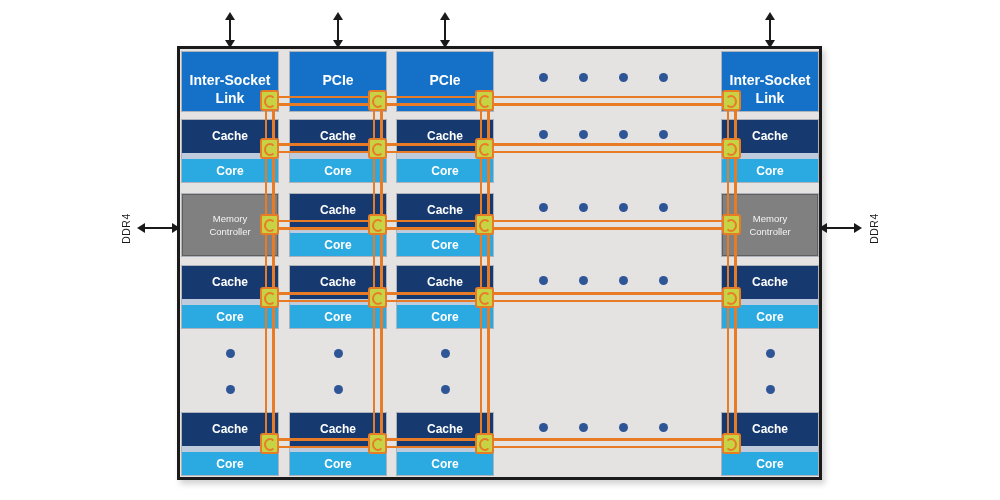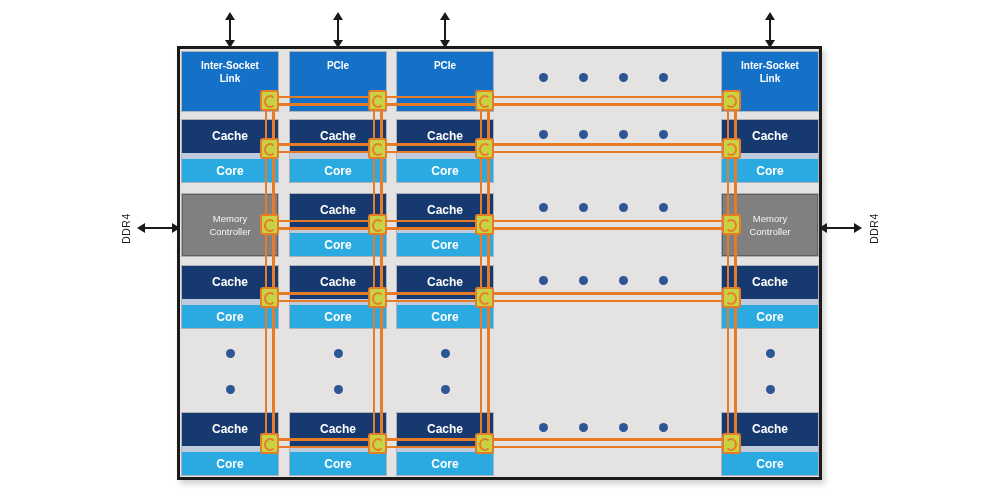--- a/index.html
+++ b/index.html
@@ -5,21 +5,21 @@
   html,body{margin:0;padding:0;background:#ffffff;}
   .stage{position:relative;width:1000px;height:500px;background:#ffffff;overflow:hidden;
          font-family:"Liberation Sans",sans-serif;}
   
   .die{position:absolute;left:177px;top:46px;width:639px;height:428px;background:#e4e3e1;
        border:3px solid #1a1a1a;box-shadow:3px 4px 6px rgba(0,0,0,0.18);}
   
   .tile{position:absolute;width:96px;box-shadow:0 0 0 1px rgba(10,30,70,0.25);}
   .io{height:59px;background:#1471c7;}
   .io .lbl{display:block;padding-top:8px;text-align:center;color:#ffffff;font-weight:bold;
-           font-size:10px;line-height:1.25;white-space:pre-line;}
+           font-size:14px;line-height:1.25;white-space:pre-line;margin-top:12px;}
   .cc{height:62px;display:flex;flex-direction:column;}
   .cc .cache{height:42px;background:#163a70;display:flex;align-items:center;justify-content:center;}
   .cc .div{height:8px;background:#bdcbdc;}
   .cc .core{height:29px;background:#2baae2;display:flex;align-items:center;justify-content:center;}
   .cc .lbl{color:#ffffff;font-weight:bold;font-size:12px;}
   .mc{height:62px;background:#808080;border:1px solid #5f5f5f;box-sizing:border-box;
       display:flex;align-items:center;justify-content:center;}
   .mc .lbl{color:#f4f4f4;font-size:9.5px;line-height:1.4;text-align:center;white-space:pre-line;}
   
   .hl{position:absolute;left:261px;width:478px;height:2.5px;background:#e87b25;z-index:4;}

